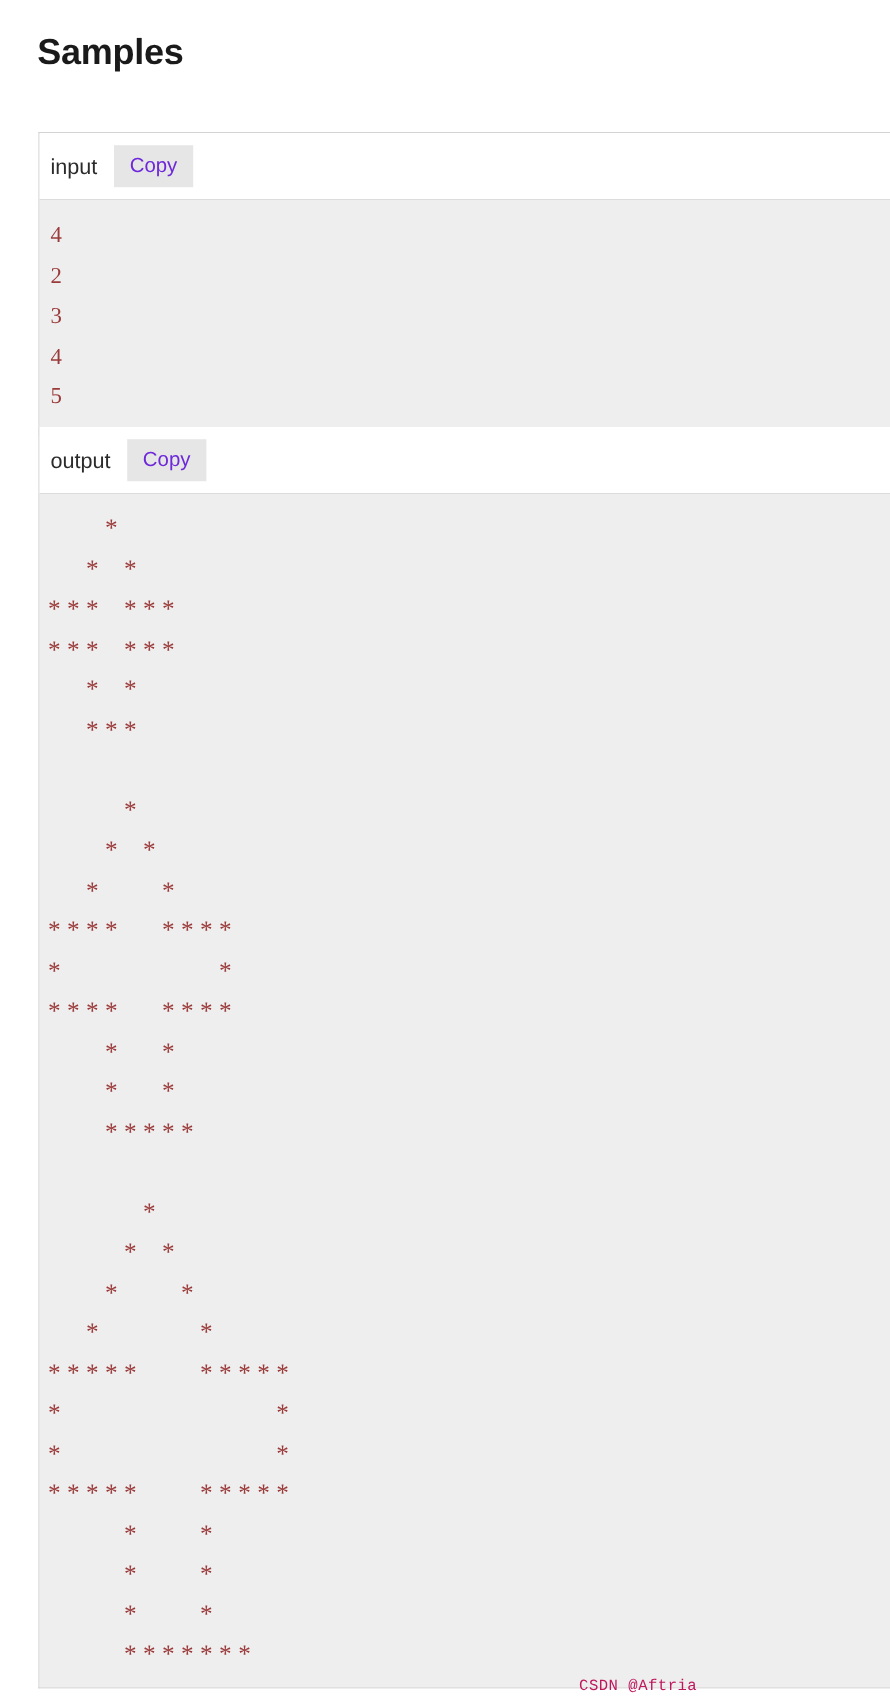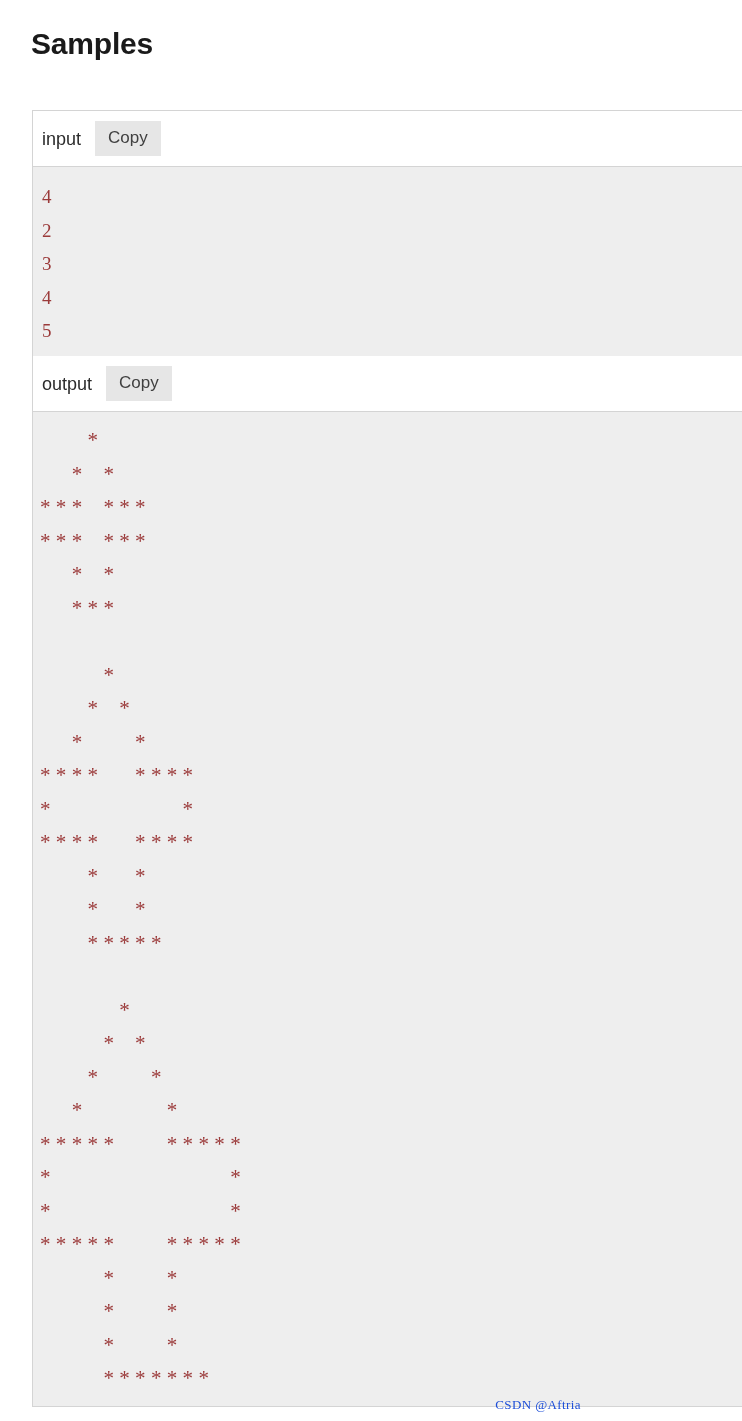--- a/index.html
+++ b/index.html
@@ -63,21 +63,21 @@
     font-size: 18px;
     line-height: 30px;
     font-weight: normal;
     color: #2b2b2b;
   }
 
   .copy-btn {
     display: inline-block;
     background: #e6e6e6;
     border: none;
-    color: #404040;
+    color: #6d28d9;
     font-family: "Liberation Sans", sans-serif;
     font-size: 17px;
     line-height: 20px;
     padding: 7px 13px 8px 13px;
     cursor: pointer;
     border-radius: 0;
   }
 
   .sample-body {
     background: #eeeeee;
@@ -119,24 +119,24 @@
     width: 15.85px;
     text-align: left;
     overflow: visible;
   }
 
   
   .watermark {
     position: absolute;
     right: 8px;
     bottom: 8px;
-    font-family: Liberation Serif, serif;
+    font-family: Liberation Mono, monospace;
     font-size: 13px;
     line-height: 16px;
-    color: #1d4ed8;
+    color: #be185d;
     letter-spacing: 0.4px;
     user-select: none;
   }
 </style>
 </head>
 <body>
 
 <div class="page">
 
   <h1 class="page-title">Samples</h1>

